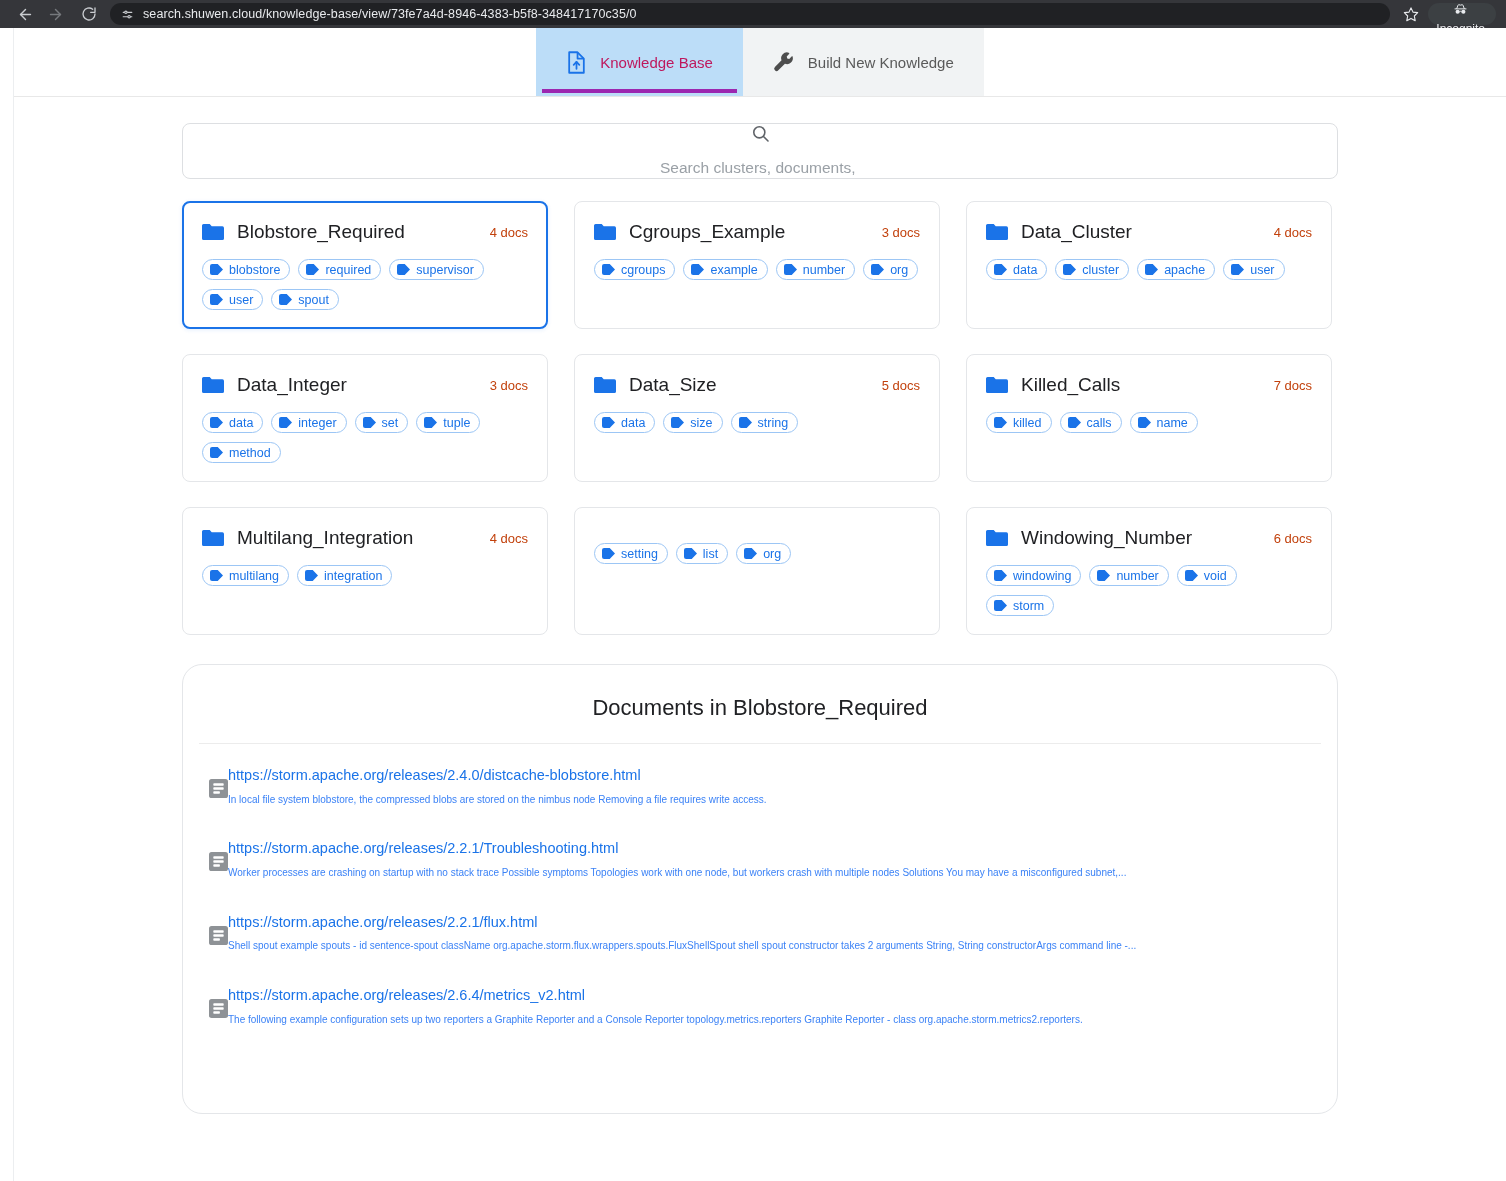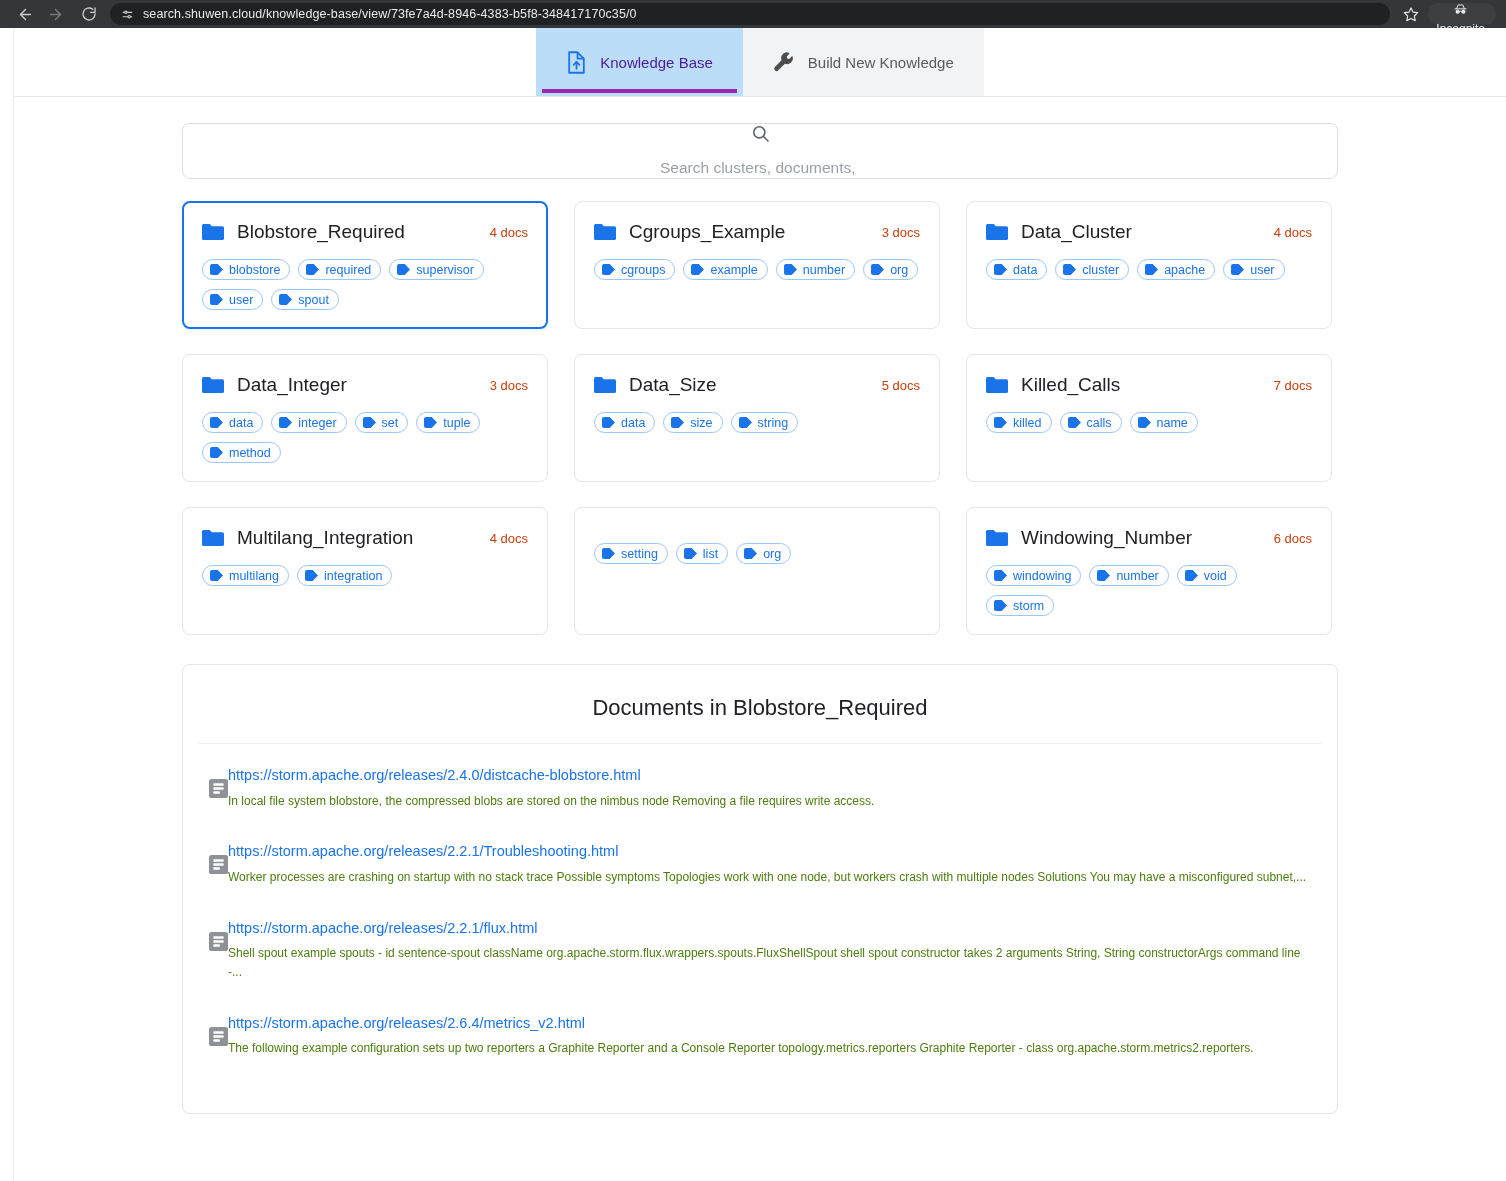--- a/index.html
+++ b/index.html
@@ -96,21 +96,21 @@
     position: relative;
     display: flex;
     align-items: center;
     gap: 13px;
     padding: 0 30px;
     font-size: 15px;
     cursor: pointer;
   }
   .tab.active {
     background: #bcddf8;
-    color: #4c1d95;
+    color: #be185d;
     text-align: right;
   }
   .tab.active::after {
     content: "";
     position: absolute;
     left: 6px; right: 6px; bottom: 3px;
     height: 4px;
     background: #9c27b0;
   }
   .tab.inactive {
@@ -207,21 +207,21 @@
     color: #1a73e8;
     background: #fff;
     white-space: nowrap;
   }
   .tag-icon { flex: none; display: flex; }
 
   
   .docs-panel {
     margin-top: 29px;
     border: 1px solid #e4e6e9;
-    border-radius: 8px;
+    border-radius: 20px;
     background: #fff;
     padding: 30px 22px 20px 22px;
     min-height: 450px;
   }
   .docs-title {
     text-align: center;
     font-size: 22px;
     color: #202124;
     font-weight: 400;
     padding-bottom: 22px;
@@ -240,22 +240,22 @@
   .doc-body { flex: 1; min-width: 0; }
   .doc-url {
     color: #1a73e8;
     font-size: 14.5px;
     text-decoration: none;
     display: block;
     line-height: 1.5;
   }
   .doc-snippet {
     margin-top: 5px;
-    color: #4d7c0f;
-    font-size: 12px;
+    color: #3b82f6;
+    font-size: 10px;
     line-height: 1.55;
   }
 </style>
 </head>
 <body>
 
 <div class="browser-bar">
   <div class="nav-btn">
     <svg width="17" height="17" viewBox="0 0 24 24" fill="none" stroke="currentColor" stroke-width="2" stroke-linecap="round" stroke-linejoin="round">
         <line x1="19" y1="12" x2="5" y2="12"></line>

